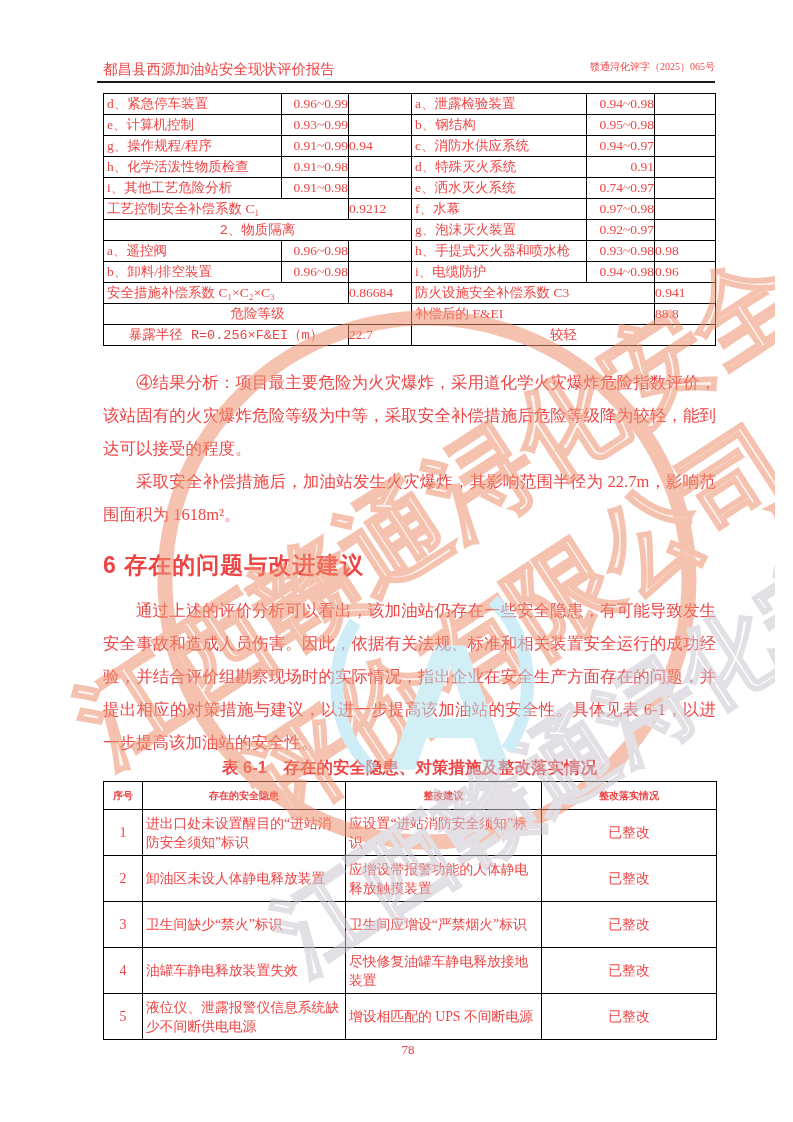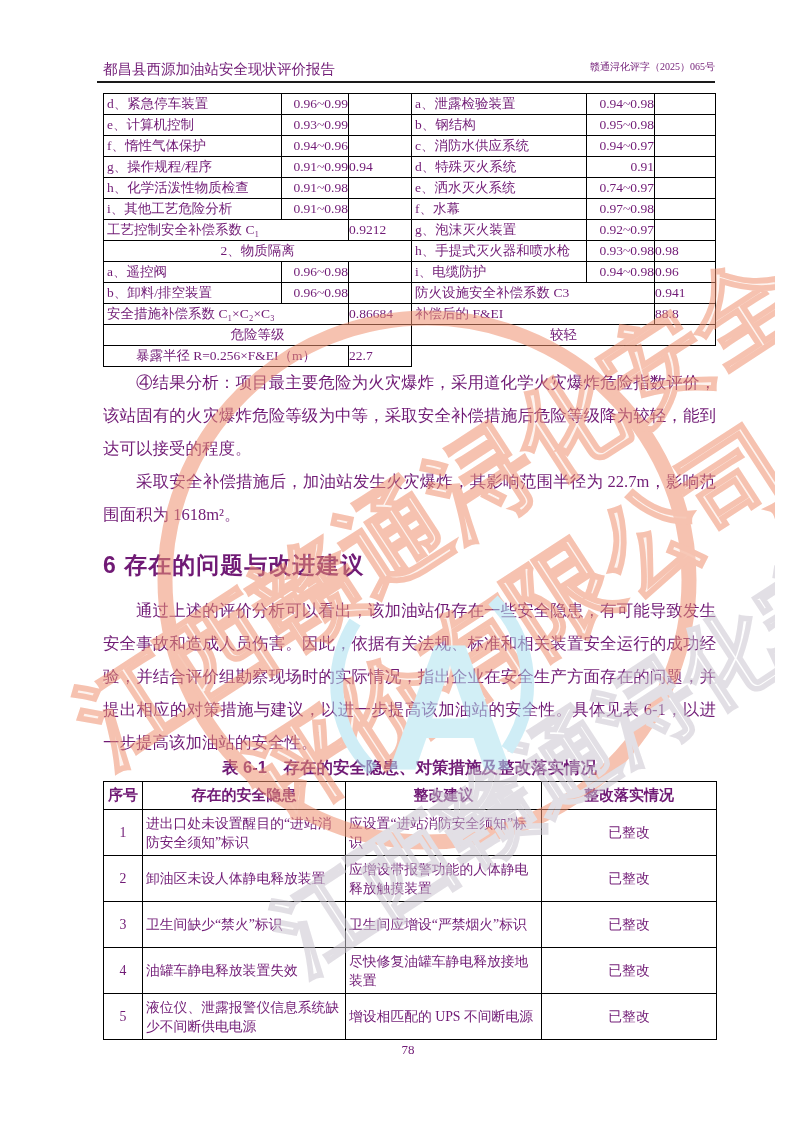--- a/index.html
+++ b/index.html
@@ -1,40 +1,40 @@
 <!DOCTYPE html>
 <html><head>
 <meta charset="utf-8">
 <style>
   * { margin:0; padding:0; box-sizing:border-box; }
   html,body { background:#888; }
   .page {
     position:relative; width:793px; height:1122px; margin:0 auto;
     background:#ffffff; overflow:hidden;
-    font-family:"Liberation Serif","DejaVu Serif",serif; color:#701a75;
+    font-family:"Liberation Serif","DejaVu Serif",serif; color:#ef4444;
   }
   .sans { font-family:"Liberation Sans","DejaVu Sans",sans-serif; }
 
   
   .hdr-left  { position:absolute; left:103px; top:60px; font-size:14.5px; }
   .hdr-right { position:absolute; right:78px; top:60px; font-size:10px; }
   .hdr-rule  { position:absolute; left:97px; top:81px; width:618px; height:2px; background:#1a1a1a; }
 
   
   table.fei { position:absolute; top:93px; border-collapse:collapse; table-layout:fixed; }
   table.fei#fei-left  { left:103px; width:308px;border-radius:22px; }
   table.fei#fei-right { left:411px; width:304px; }
   table.fei td {
     border:1px solid #000; height:21px; font-size:13.5px;
     padding:0 3px; overflow:hidden; white-space:nowrap;
   }
   table.fei td.name   { text-align:left; }
   table.fei td.range  { text-align:right; padding:0; }
   table.fei td.value  { text-align:left; padding:0; }
-  table.fei td.center { text-align:center; }
+  table.fei td.center { text-align:center;font-family:Liberation Mono, monospace; }
 
   
   .para {
     position:absolute; left:103px; width:613px;
     font-size:16.5px; line-height:33px; text-align:justify; text-indent:2em;
   }
   #para1 { top:366px; }
   #para2 { top:465px; }
   #para3 { top:594px; }
 
@@ -47,21 +47,21 @@
     position:absolute; left:103px; top:757px; width:613px;
     text-align:center; font-size:16.5px; font-weight:bold;
   }
 
   
   table.issues {
     position:absolute; left:103px; top:781px; width:613px;
     border-collapse:collapse; table-layout:fixed;
   }
   table.issues th {
-    border:1px solid #000; height:28px; font-size:15px; font-weight:bold;
+    border:1px solid #000; height:28px; font-size:10px; font-weight:bold;
     text-align:center; font-family:"Liberation Sans","DejaVu Sans",sans-serif;margin-left:34px;
   }
   table.issues td {
     border:1px solid #000; height:46px; font-size:13.8px;
     line-height:19px; padding:2px 3px; vertical-align:middle;
   }
   table.issues td.c { text-align:center; }
 
   .page-num {
     position:absolute; left:0; top:1042px; width:100%;
@@ -91,25 +91,20 @@
       </colgroup>
     <tbody>
         <tr>
           <td class="name">d、紧急停车装置</td>
           <td class="range">0.96~0.99</td>
           <td class="value"></td>
         </tr>
         <tr>
           <td class="name">e、计算机控制</td>
           <td class="range">0.93~0.99</td>
-          <td class="value"></td>
-        </tr>
-        <tr>
-          <td class="name">f、惰性气体保护</td>
-          <td class="range">0.94~0.96</td>
           <td class="value"></td>
         </tr>
         <tr>
           <td class="name">g、操作规程/程序</td>
           <td class="range">0.91~0.99</td>
           <td class="value">0.94</td>
         </tr>
         <tr>
           <td class="name">h、化学活泼性物质检查</td>
           <td class="range">0.91~0.98</td>

